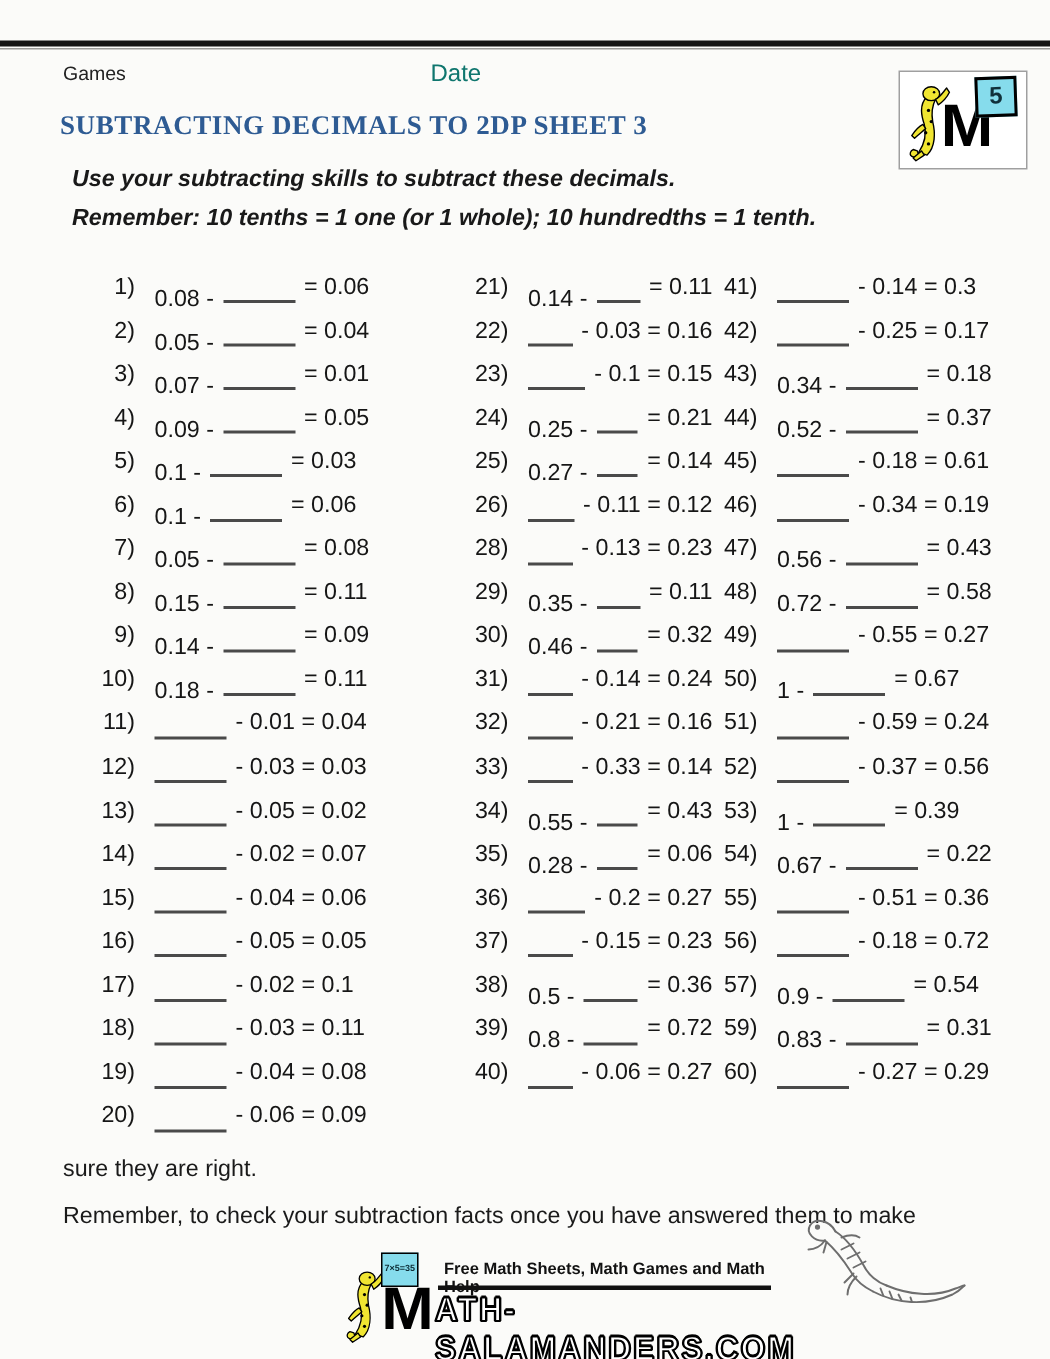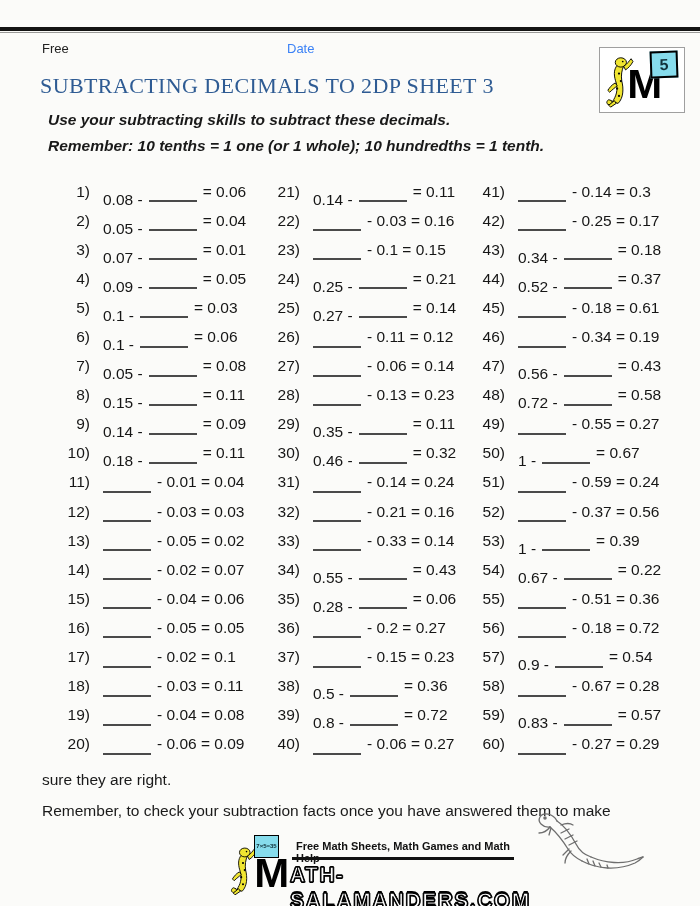--- a/index.html
+++ b/index.html
@@ -12,50 +12,50 @@
   body{background:#e8e8e6;font-family:"Liberation Sans", sans-serif;}
   .page{
     position:relative;width:700px;height:906px;margin:0 auto;
     background:#fbfbf9;overflow:hidden;color:var(--ink);
   }
   
   .top-rule{position:absolute;left:0;top:27px;width:700px;height:4px;background:#141414;}
   .top-rule-shadow{position:absolute;left:0;top:32px;width:700px;height:1px;background:#9a9a98;}
 
   .name-label{position:absolute;left:42px;top:41px;font-size:13px;color:#222;}
-  .date-label{position:absolute;left:287px;top:41px;font-size:13px;color:#3b82f6;}
+  .date-label{position:absolute;left:287px;top:41px;font-size:16px;color:#0f766e;}
 
   
   .badge{position:absolute;left:599px;top:47px;width:84px;height:64px;background:#fff;
     border:1px solid #9f9f9f;}
   .badge .sal{position:absolute;left:3px;top:7px;width:32px;height:54px;}
   .badge .big-m{position:absolute;left:28px;top:16px;font-size:40px;font-weight:bold;
     line-height:1;color:#000;transform:scaleX(1.05);letter-spacing:-3px;}
   .badge .board{position:absolute;left:50px;top:3px;width:24px;height:23px;
     background:var(--board-cyan);border:2px solid #000;transform:rotate(-2deg);
     display:flex;align-items:center;justify-content:center;
     font-size:16px;font-weight:bold;color:#10303a;}
 
   .sheet-title{position:absolute;left:40px;top:73px;
-    font-family:"Liberation Serif", serif;font-size:22px;font-weight:400;
+    font-family:"Liberation Serif", serif;font-size:18px;font-weight:700;
     letter-spacing:.4px;color:var(--title-blue);}
 
   .instr{position:absolute;left:48px;font-size:15.5px;font-style:italic;font-weight:600;color:#191919;}
   .instr-1{top:111px;}
   .instr-2{top:137px;}
 
   
   .problems{position:absolute;left:55px;top:177px;width:630px;
     display:grid;grid-template-columns:215px 205px 210px;}
   .p-col{display:flex;flex-direction:column;}
   .p-row{height:29.1px;display:flex;align-items:center;white-space:nowrap;
     font-size:15.5px;color:#161616;}
   .p-num{display:inline-block;text-align:right;margin-right:13px;flex:0 0 auto;}
   .col-1 .p-num{width:35px;}
-  .col-2 .p-num{width:30px;}
+  .col-2 .p-num{width:30px;margin-left:39px;}
   .col-3 .p-num{width:30px;}
   .p-before{margin-right:6px;margin-top:16px;}
   .p-after{margin-left:6px;}
   .blank{display:inline-block;width:48px;height:13px;
     border-bottom:2px solid #4a4a4a;transform:translateY(3px);}
 
   
   .footer-note{position:absolute;left:42px;top:764px;width:640px;
     font-size:15.5px;line-height:31px;color:#1a1a1a;}
 
@@ -80,21 +80,21 @@
   .gecko{position:absolute;left:535px;top:810px;width:112px;height:70px;}
 </style>
 </head>
 <body>
 
 <div class="page">
 
   <div class="top-rule"></div>
   <div class="top-rule-shadow"></div>
 
-  <div class="name-label">Free</div>
+  <div class="name-label">Games</div>
   <div class="date-label">Date</div>
 
   <div class="badge">
     <svg class="sal" viewBox="0 0 34 58">
       <g stroke="#000" stroke-width="1" fill="#f0e531" stroke-linejoin="round">
         <path d="M10 52 C4 56 2 50 6 48 L9 49 Z"></path>
         <path d="M16 10 C10 16 12 24 14 30 C16 38 14 44 10 50 L16 52 C22 46 22 36 20 28 C19 22 20 16 22 12 Z"></path>
         <ellipse cx="19" cy="8" rx="6" ry="5"></ellipse>
         <path d="M22 12 C26 10 28 6 30 4 L32 7 C30 11 27 14 24 16 Z"></path>
         <path d="M13 30 C9 32 7 35 5 38 L7 40 C10 37 13 35 15 33 Z"></path>
@@ -295,26 +295,20 @@
       <span class="p-after">= 0.14</span>
     </div>
 
     <div class="p-row">
       <span class="p-num">26)</span>
 
       <span class="blank"></span>
       <span class="p-after">- 0.11 = 0.12</span>
     </div>
 
-    <div class="p-row">
-      <span class="p-num">27)</span>
-
-      <span class="blank"></span>
-      <span class="p-after">- 0.06 = 0.14</span>
-    </div>
 
     <div class="p-row">
       <span class="p-num">28)</span>
 
       <span class="blank"></span>
       <span class="p-after">- 0.13 = 0.23</span>
     </div>
 
     <div class="p-row">
       <span class="p-num">29)</span>
@@ -513,32 +507,26 @@
       <span class="p-after">- 0.18 = 0.72</span>
     </div>
 
     <div class="p-row">
       <span class="p-num">57)</span>
       <span class="p-before">0.9 -</span>
       <span class="blank"></span>
       <span class="p-after">= 0.54</span>
     </div>
 
-    <div class="p-row">
-      <span class="p-num">58)</span>
-
-      <span class="blank"></span>
-      <span class="p-after">- 0.67 = 0.28</span>
-    </div>
 
     <div class="p-row">
       <span class="p-num">59)</span>
       <span class="p-before">0.83 -</span>
       <span class="blank"></span>
-      <span class="p-after">= 0.57</span>
+      <span class="p-after">= 0.31</span>
     </div>
 
     <div class="p-row">
       <span class="p-num">60)</span>
 
       <span class="blank"></span>
       <span class="p-after">- 0.27 = 0.29</span>
     </div>
   </div>
   </div>

